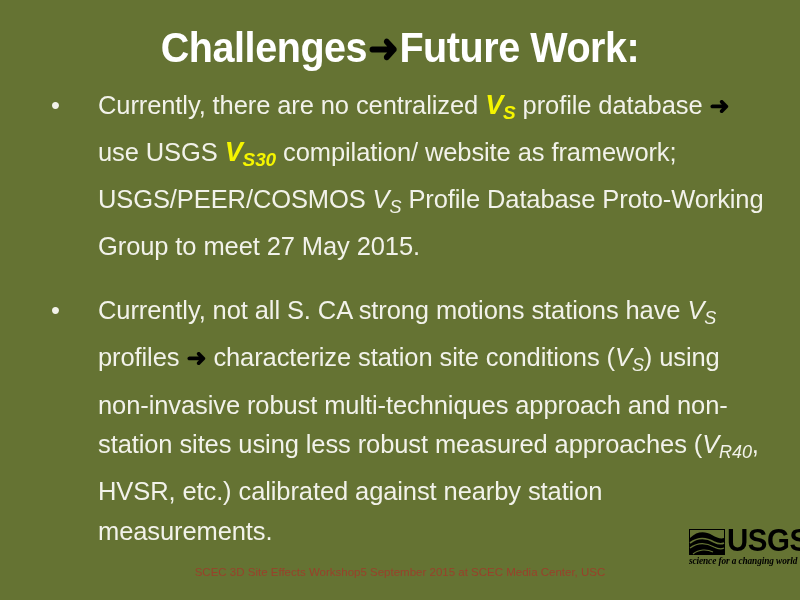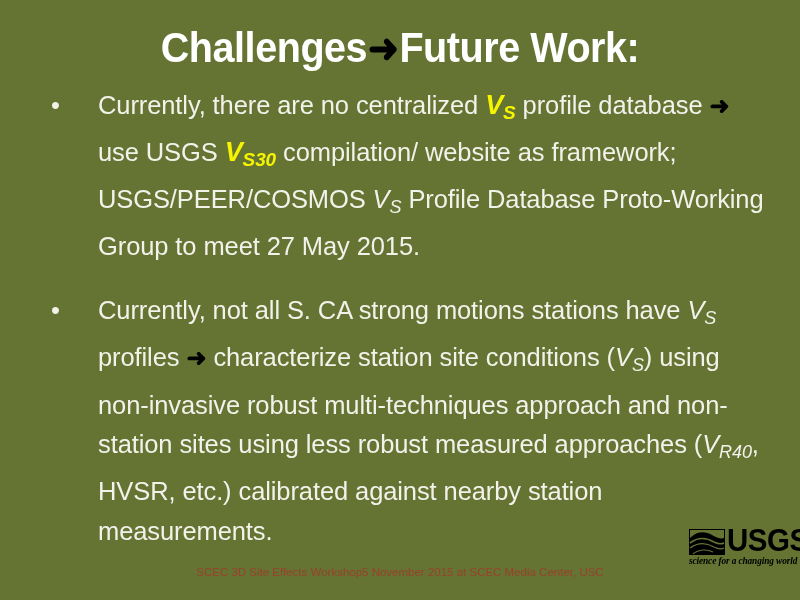--- a/index.html
+++ b/index.html
@@ -173,21 +173,21 @@
       <span class="txt"><span>Currently, there are no centralized </span><span class="vs-y"><span>V</span><span class="sub">S</span></span><span> profile database </span><span class="arrow-in">➜</span><span> use USGS </span><span class="vs-y"><span>V</span><span class="sub">S30</span></span><span> compilation/ website as framework; USGS/PEER/COSMOS </span><span class="vs-w"><span>V</span><span class="sub">S</span></span><span> Profile Database Proto-Working Group to meet 27 May 2015.</span></span>
     </div>
 
     <div class="bullet">
       <span class="dot">•</span>
       <span class="txt"><span>Currently, not all S. CA strong motions stations have </span><span class="vs-w"><span>V</span><span class="sub">S</span></span><span> profiles </span><span class="arrow-in">➜</span><span> characterize station site conditions (</span><span class="vs-w"><span>V</span><span class="sub">S</span></span><span>) using non-invasive robust multi-techniques approach and non-station sites using less robust measured approaches (</span><span class="vs-w"><span>V</span><span class="sub">R40</span></span><span>, HVSR, etc.) calibrated against nearby station measurements.</span></span>
     </div>
 
   </div>
 
-  <div class="footer">SCEC 3D Site Effects Workshop5 November 2015 at SCEC Media Center, USC</div>
+  <div class="footer">SCEC 3D Site Effects Workshop5 September 2015 at SCEC Media Center, USC</div>
 
   <div class="usgs-logo">
     <svg class="mark" viewBox="0 0 36 26">
       <rect x="0" y="0" width="36" height="26" fill="#000000"></rect>
       <path d="M1 9 C8 2, 16 2, 23 6 C28 9, 32 10, 35 9 L35 1 L1 1 Z" fill="#657333"></path>
       <path d="M1 14 C9 8, 18 9, 25 13 C29 15, 33 15, 35 14" stroke="#657333" stroke-width="1.6" fill="none"></path>
       <path d="M1 19 C9 13, 18 14, 25 18 C29 20, 33 20, 35 19" stroke="#657333" stroke-width="1.3" fill="none"></path>
       <path d="M4 25 C10 20, 18 20, 24 23" stroke="#657333" stroke-width="1.1" fill="none"></path>
     </svg>
     <div class="word">USGS</div>

